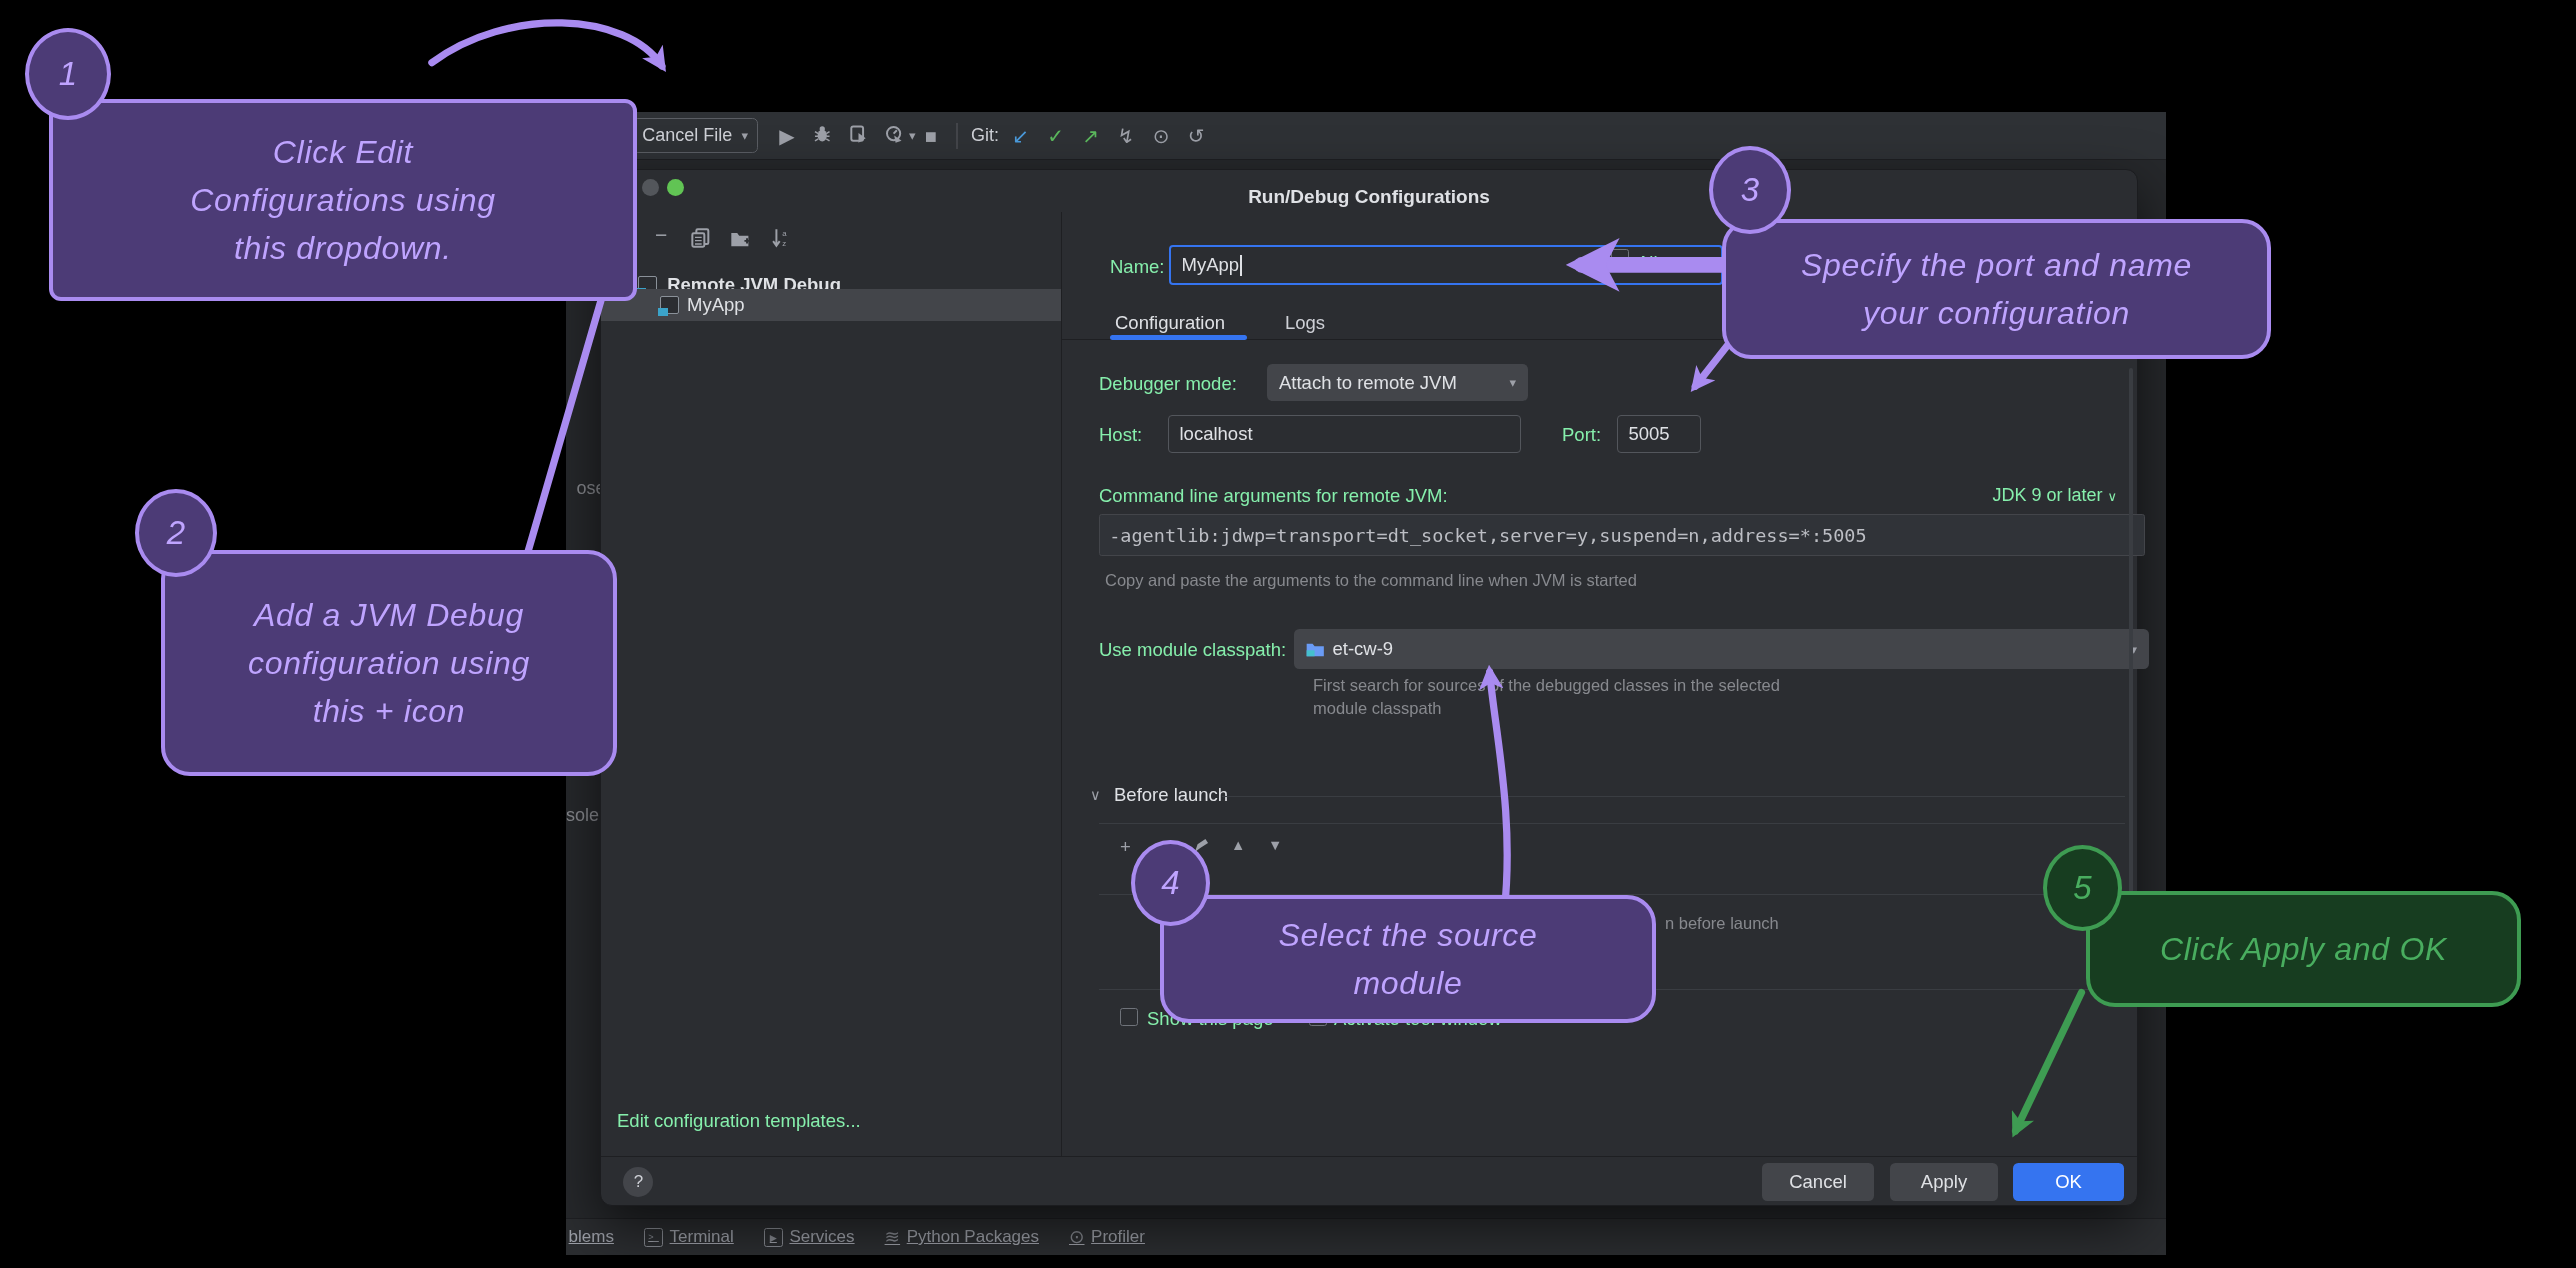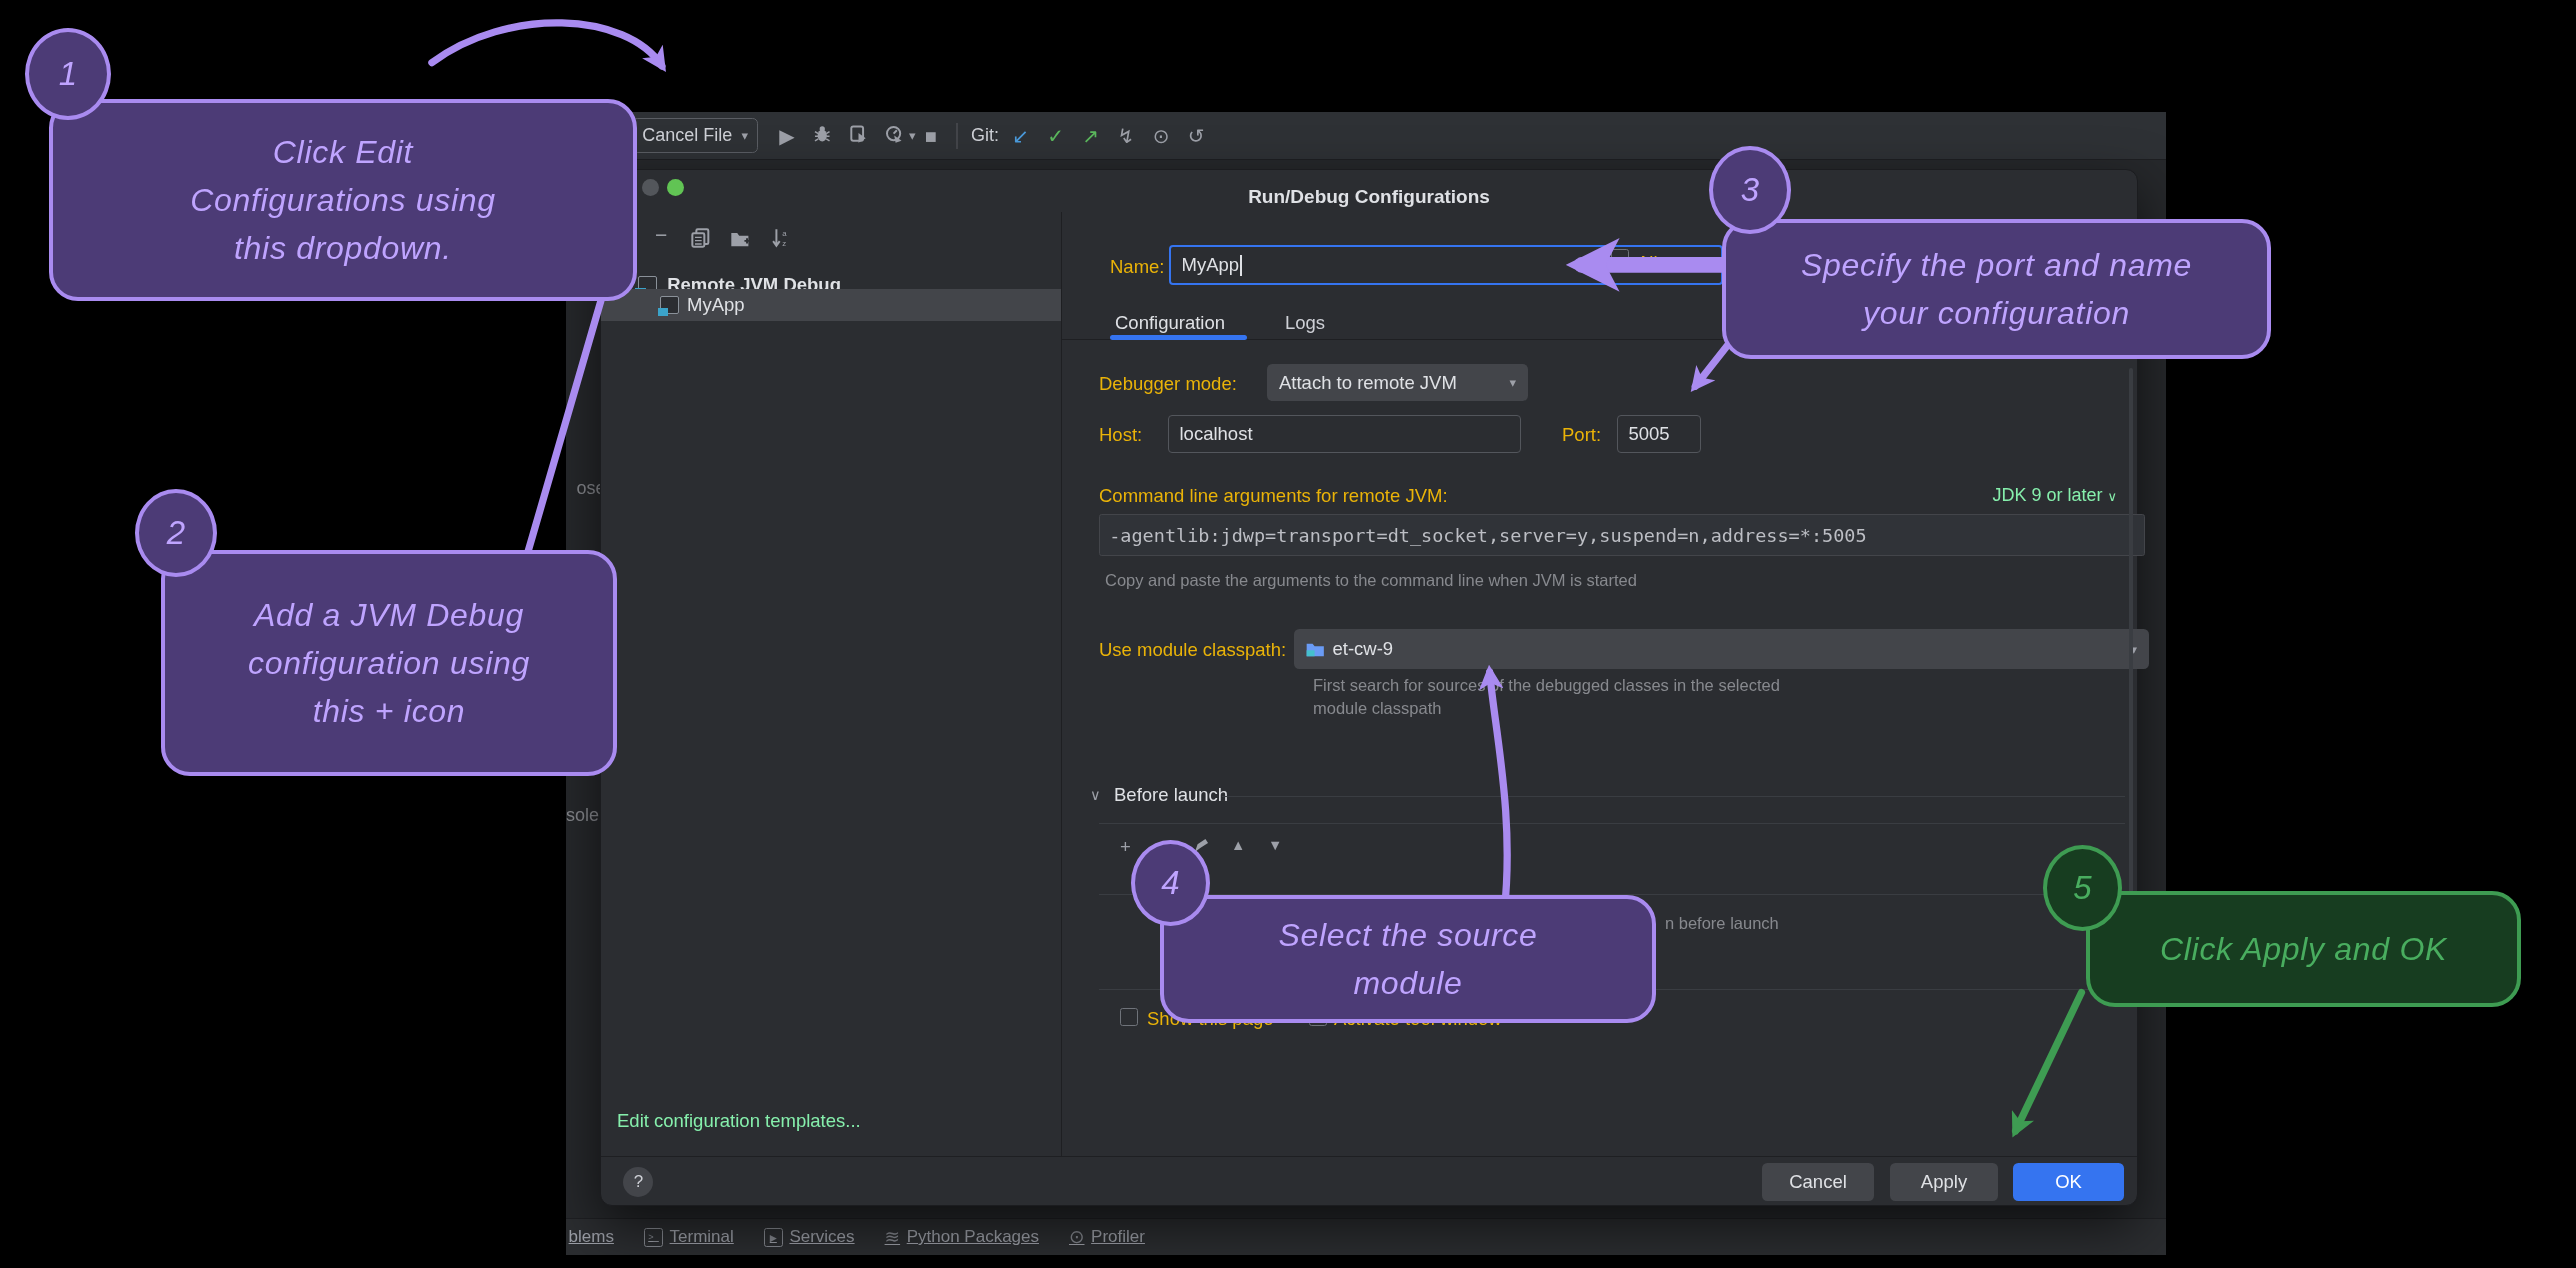--- a/index.html
+++ b/index.html
@@ -27,21 +27,21 @@
   #dialog{left:600px;top:169px;width:1536px;height:1035px;background:#2b2d31;border:0.7px solid #1b1c1f;
           border-radius:12px;box-shadow:0 20px 53px rgba(0,0,0,.6);}
   .tl{width:17px;height:17px;border-radius:50%;}
   #dlg-title{width:100%;text-align:center;top:16px;color:#dfe1e5;font-size:19px;font-weight:bold;}
   .mini{font-size:21px;color:#9da0a8;}
   .tree-label{color:#dfe1e5;font-size:18.5px;}
   .rc-ico{width:17px;height:16px;border:1.3px solid #8a9199;border-radius:2px;position:relative;background:#2b2d31;}
   .rc-ico::after{content:"";position:absolute;left:-3.3px;bottom:-3.3px;width:10.5px;height:8px;background:#3ba3c9;}
   .sel-row{background:#43454a;}
   .vsep{width:1.3px;background:#1e1f22;}
-  .lbl{color:#eab308;font-size:18.5px;}
+  .lbl{color:#86efac;font-size:18.5px;}
   .hint{color:#87898e;font-size:16.5px;}
   .input{border:1.3px solid #53565c;border-radius:4px;background:#2b2d31;color:#dfe1e5;font-size:18.5px;
          display:flex;align-items:center;padding:0 10.5px;}
   .input.focus{border:2px solid #3574f0;}
   .dd{background:#43454a;border-radius:5.3px;color:#dfe1e5;font-size:18.5px;display:flex;align-items:center;padding:0 12px;}
   .blue{color:#86efac;}
   .mono{font-family:"DejaVu Sans Mono","Liberation Mono",monospace;}
   .cb{width:16px;height:16px;border:1.3px solid #6f737a;border-radius:2.6px;display:flex;align-items:center;
       justify-content:center;color:#ced0d6;font-size:13px;}
   .btn{border-radius:5.3px;display:flex;align-items:center;justify-content:center;font-size:18.5px;color:#dfe1e5;}
@@ -277,21 +277,21 @@
       </marker>
     </defs>
     <path d="M655 95 C770 10, 950 18, 1004 100" fill="none" stroke="#a98bf0" stroke-width="11" stroke-linecap="round" marker-end="url(#ph)"></path>
     <path d="M800 840 L922 420" fill="none" stroke="#a98bf0" stroke-width="11" stroke-linecap="round" marker-end="url(#ph)"></path>
     <path d="M2612 402 L2400 402" fill="none" stroke="#a98bf0" stroke-width="24" stroke-linecap="round" marker-end="url(#ph)"></path>
     <path d="M2624 520 L2572 586" fill="none" stroke="#a98bf0" stroke-width="11" stroke-linecap="round" marker-end="url(#ph)"></path>
     <path d="M2282 1384 C 2298 1240, 2268 1110, 2260 1020" fill="none" stroke="#a98bf0" stroke-width="11" stroke-linecap="round" marker-end="url(#ph)"></path>
     <path d="M3158 1506 L3058 1716" fill="none" stroke="#3e9c52" stroke-width="11" stroke-linecap="round" marker-end="url(#gh)"></path>
   </svg>
 
-  <div class="abs co-bubble" style="left:49px;top:99px;width:580px;height:194px;">
+  <div class="abs co-bubble" style="left:49px;top:99px;width:580px;height:194px;border-radius:12px;">
     <span class="co-text">Click Edit</span>
     <span class="co-text">Configurations using</span>
     <span class="co-text">this dropdown.</span>
   </div>
   <div class="abs co-badge" style="left:25px;top:28px;width:78px;height:84px;">
     <span>1</span>
   </div>
 
   <div class="abs co-bubble" style="left:161px;top:550px;width:448px;height:218px;">
     <span class="co-text">Add a JVM Debug</span>

